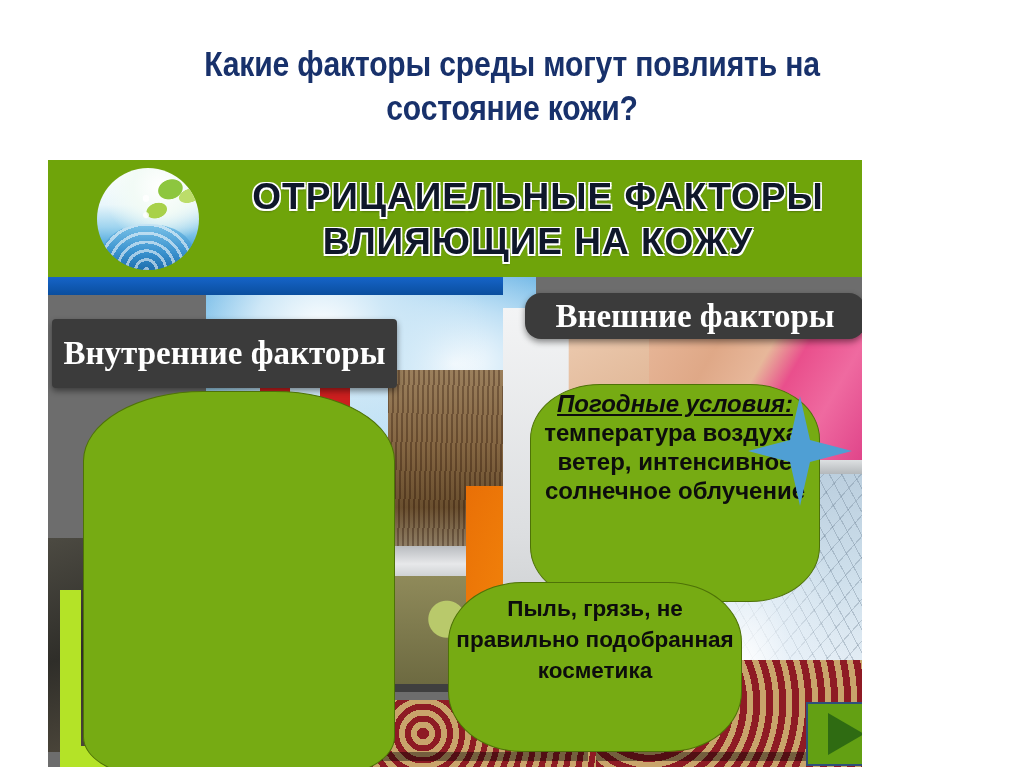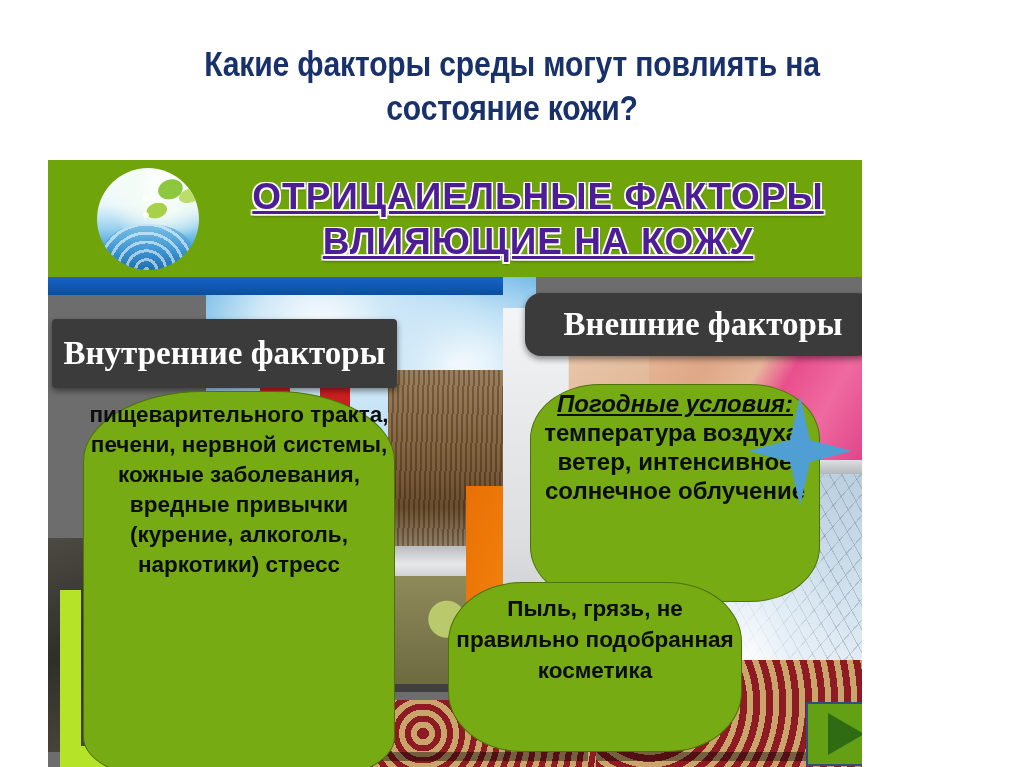--- a/index.html
+++ b/index.html
@@ -145,32 +145,31 @@
   .logo-drops{
     position:absolute;left:46px;top:26px;width:6px;height:44px;
     background:
       radial-gradient(circle at 50% 10%, rgba(255,255,255,.9) 0 3px, transparent 4px),
       radial-gradient(circle at 50% 48%, rgba(255,255,255,.8) 0 2.5px, transparent 3.5px),
       radial-gradient(circle at 50% 85%, rgba(255,255,255,.7) 0 2px, transparent 3px);
   }
   .header-title{
     position:absolute;left:175px;top:14px;width:630px;
     text-align:center;
-    color:#4c1d95;
+    color:#0f172a;
     font-family:"Liberation Sans", sans-serif;
     font-weight:bold;
     font-size:37px;
     line-height:45px;
     letter-spacing:1px;
     text-shadow:
       -1.5px -1.5px 0 #ffffff, 1.5px -1.5px 0 #ffffff,
       -1.5px  1.5px 0 #ffffff, 1.5px  1.5px 0 #ffffff,
        0 3px 2px rgba(0,0,0,.25);
     white-space:pre-line;
-    text-decoration:underline;
   }
 
   
   .blue-band{
     position:absolute;left:0;top:117px;width:455px;height:18px;
     background:linear-gradient(180deg,#1664c8,#0a4e9e);
   }
 
   
   .badge{
@@ -182,24 +181,23 @@
     font-weight:bold;
     display:flex;align-items:center;justify-content:center;
     box-shadow:0 3px 6px rgba(0,0,0,.45);
   }
   .badge-internal{
     left:4px;top:159px;width:345px;height:69px;
     font-size:33px;
     border-radius:4px;
   }
   .badge-external{
-    left:477px;top:133px;width:340px;height:63px;
+    left:477px;top:133px;width:340px;height:46px;
     font-size:33px;
     border-radius:16px;
-    padding-left:8px;
   }
 
   
   .bubble{
     position:absolute;
     background:#76ab13;
     border:1px solid #4e7207;
     color:#0d0d0d;
     font-family:"Liberation Sans", sans-serif;
     font-weight:bold;
@@ -341,21 +339,20 @@
 ВЛИЯЮЩИЕ НА КОЖУ</div>
   </div>
 
   <div class="blue-band"></div>
 
   <div class="badge badge-internal">Внутренние факторы</div>
 
   <div class="badge badge-external">Внешние факторы</div>
 
   <div class="bubble bubble-internal">
-    <span class="bubble-body">пищеварительного тракта, печени, нервной системы, кожные заболевания, вредные привычки (курение, алкоголь, наркотики) стресс</span>
   </div>
 
   <div class="bubble bubble-weather">
     <span class="bubble-head">Погодные условия:</span>
     <span class="bubble-body">температура воздуха, ветер, интенсивное солнечное облучение</span>
   </div>
 
   <div class="bubble bubble-dust">
     <span class="bubble-body">Пыль, грязь, не правильно подобранная косметика</span>
   </div>

